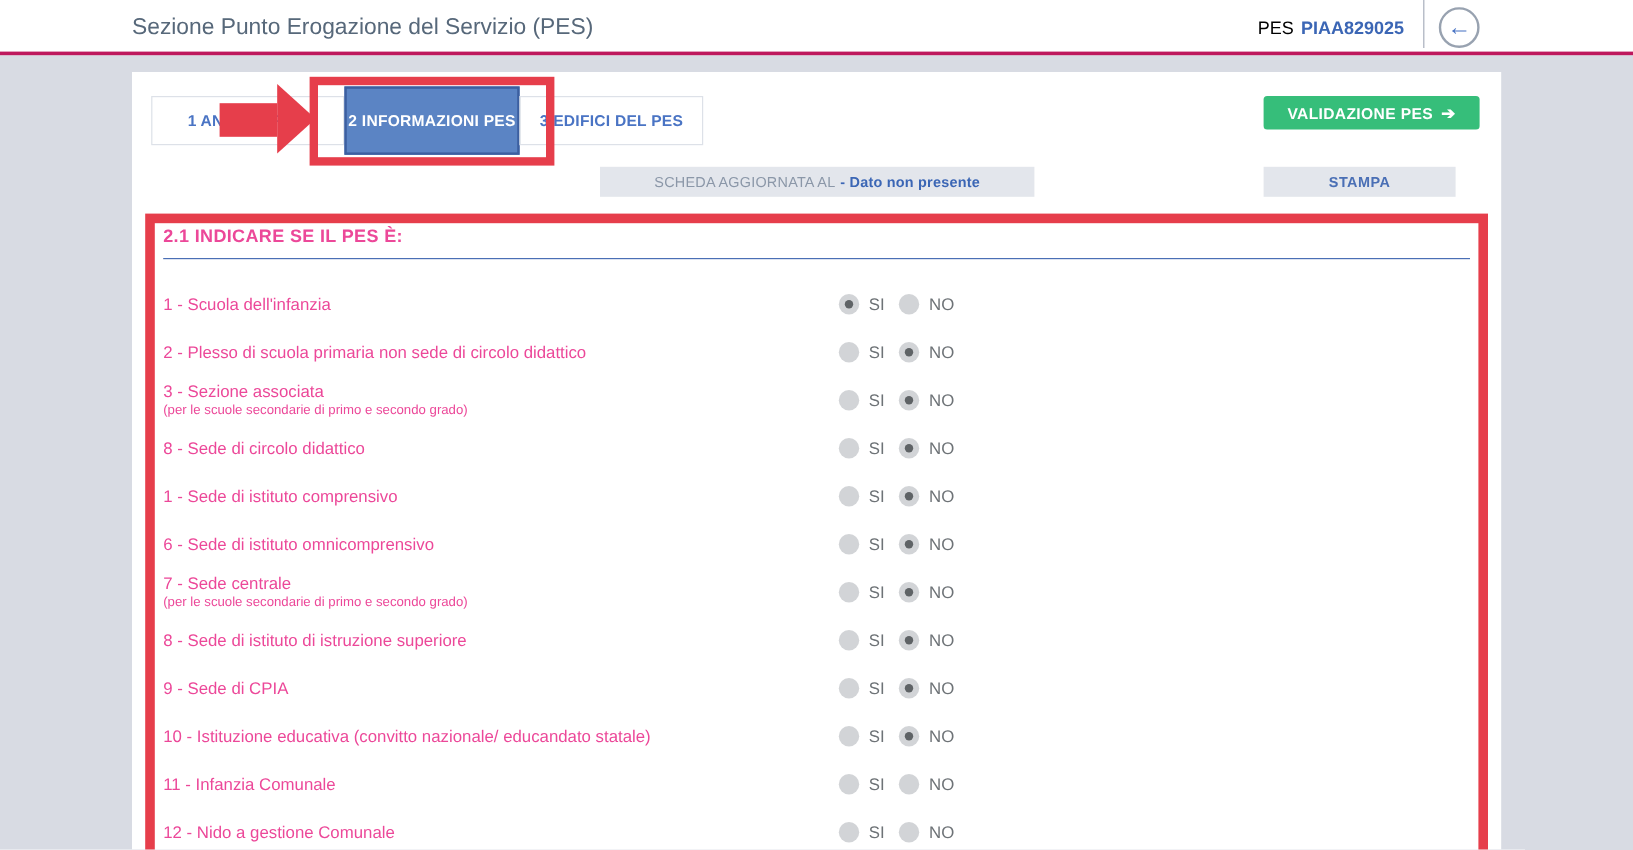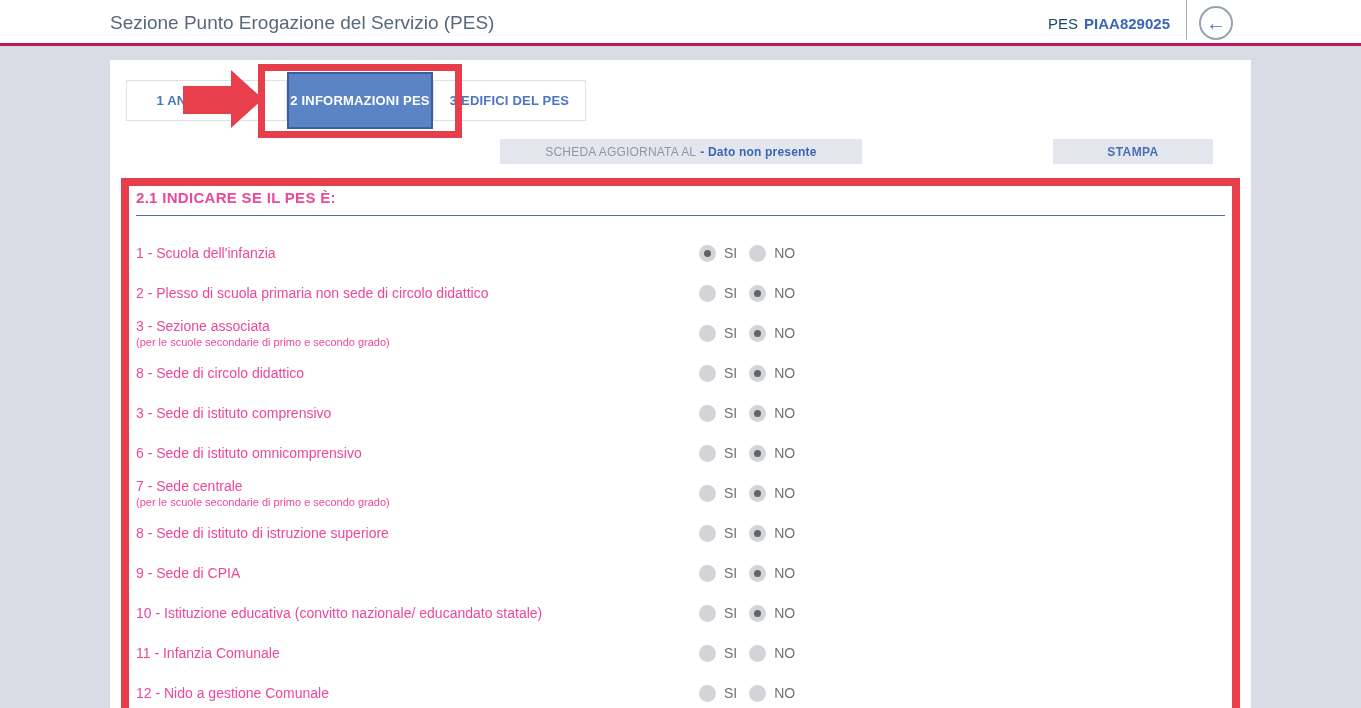--- a/index.html
+++ b/index.html
@@ -7,21 +7,21 @@
   body { font-family:"Liberation Sans", sans-serif; background:#d8dbe3; }
   .page { position:relative; width:1361px; height:708px; overflow:hidden; }
 
   
   .topbar { position:absolute; left:0; top:0; width:1361px; height:46px;
             background:#ffffff; border-bottom:3px solid #be185d; }
   .topbar-title { position:absolute; left:110px; top:0; line-height:46px;
             font-size:19px; color:#57687a; }
   .topbar-right { position:absolute; right:128px; top:0; height:46px;
             display:flex; align-items:center; }
-  .pes-label { font-size:15px; color:#0c4a6e; margin-right:6px; }
+  .pes-label { font-size:15px; color:#000000; margin-right:6px; }
   .pes-code  { font-size:15px; color:#3b66b5; font-weight:bold; }
   .topbar-divider { width:1px; height:40px; background:#a9aebc; margin:0 12px 0 16px; align-self:flex-start; }
   .back-btn { width:34px; height:34px; border:2px solid #98a2b0; border-radius:50%;
             display:flex; align-items:center; justify-content:center; cursor:pointer;
             color:#4a74c4; font-size:20px; line-height:1; background:#fff; }
 
   
   .card { position:absolute; left:110px; top:60px; width:1141px; height:648px;
           background:#ffffff; overflow:hidden; }
 
@@ -100,20 +100,24 @@
   </header>
 
   <div class="card">
 
     <div class="tabgroup">
       <div class="tab tab-1">1 ANAGRAFICA</div>
       <div class="tab active">2 INFORMAZIONI PES</div>
       <div class="tab tab-3">3 EDIFICI DEL PES</div>
     </div>
 
+    <button class="validate-btn">
+      <span>VALIDAZIONE PES</span>
+      <span class="validate-arrow">➔</span>
+    </button>
 
     <div class="updated-bar">
       <span>SCHEDA AGGIORNATA AL</span>
       <span class="updated-value">- Dato non presente</span>
     </div>
 
     <button class="stampa-btn">STAMPA</button>
 
     <div class="panel">
       <div class="panel-title">2.1 INDICARE SE IL PES È:</div>
@@ -166,21 +170,21 @@
     <div class="radios">
       <span class="radio"></span>
       <span class="radio-label">SI</span>
       <span class="radio checked"></span>
       <span class="radio-label">NO</span>
     </div>
   </div>
 
   <div class="qrow">
     <div class="qlabelwrap">
-      <div class="qlabel">3 - Sede di istituto comprensivo</div>
+      <div class="qlabel">1 - Sede di istituto comprensivo</div>
 
     </div>
     <div class="radios">
       <span class="radio"></span>
       <span class="radio-label">SI</span>
       <span class="radio checked"></span>
       <span class="radio-label">NO</span>
     </div>
   </div>
 

